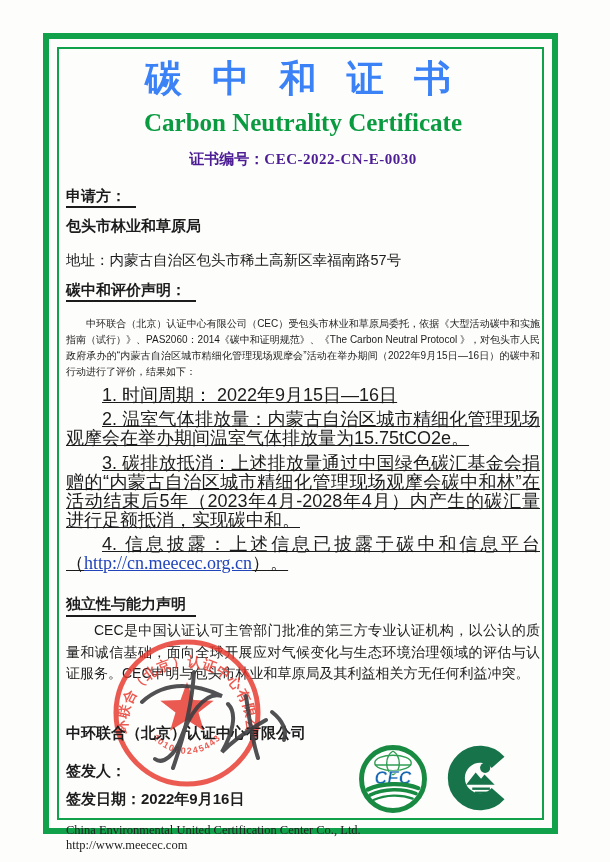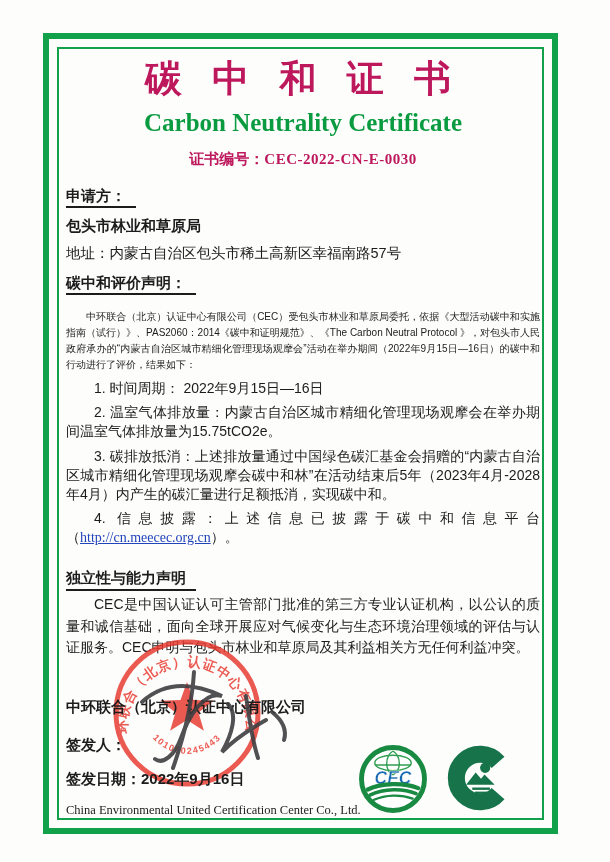--- a/index.html
+++ b/index.html
@@ -14,52 +14,52 @@
     border:6px solid #12a14b;
   }
   .border-inner {
     position:absolute; left:57px; top:47px; width:487px; height:773px;
     border:2px solid #12a14b;
   }
   .content {
     position:absolute; left:66px; top:56px; width:474px;
   }
   .title {
-    text-align:center; color:#be185d; font-weight:bold;
+    text-align:center; color:#3b82f6; font-weight:bold;
     font-size:37px; line-height:46px; letter-spacing:10px;
   }
   .subtitle {
     text-align:center; color:#0a9b40; font-weight:bold;
     font-family:"Liberation Serif", serif;
     font-size:25px; line-height:30px; margin-top:6px;
   }
   .certno {
     text-align:center; font-weight:bold; font-size:15px; line-height:20px;
-    margin-top:11px; color:#be185d;
+    margin-top:11px; color:#4c1d95;
   }
   .certno .num { font-family:"Liberation Serif", serif; letter-spacing:0.5px; }
   .h-underline {
     display:inline-block; font-weight:bold; font-size:15px;
     border-bottom:2px solid #1c1c1c; padding:0 10px 0 0;text-align:center;
   }
   .blk-applicant-heading { margin-top:17px; line-height:20px; }
   .applicant-name { margin-top:7px; font-weight:bold; font-size:15px; line-height:22px; }
-  .applicant-address { margin-top:5px; font-size:14.5px; line-height:22px; }
+  .applicant-address { margin-top:12px; font-size:14.5px; line-height:22px; }
   .blk-statement-heading { margin-top:9px; line-height:20px; }
   .para {
     margin-top:14px; font-size:10px; line-height:16px;
     text-align:justify; text-indent:2em; color:#1c1c1c;
   }
-  .item { margin-top:5.5px; font-size:14px; line-height:19px; text-align:justify; text-indent:2em; }
+  .item { margin-top:5.5px; font-size:18px; line-height:19px; text-align:justify; text-indent:2em;text-decoration:underline; }
   .item a { color:#2244bb; text-decoration:underline; font-family:"Liberation Serif", serif; }
   .blk-indep-heading { margin-top:20px; line-height:22px; }
   .indep-para { margin-top:3px; font-size:14px; line-height:21.5px; }
   .issuer { margin-top:37px; font-weight:bold; font-size:15px; line-height:22px; position:relative; z-index:3; }
   .signer { margin-top:16px; font-weight:bold; font-size:15px; line-height:22px; position:relative; z-index:3; }
-  .issue-date { margin-top:12px; font-weight:bold; font-size:15px; line-height:22px; position:relative; z-index:3; }
+  .issue-date { margin-top:6px; font-weight:bold; font-size:15px; line-height:22px; position:relative; z-index:3; }
   .issue-date .date-val { font-weight:bold; }
   .footer { margin-top:13px; font-family:"Liberation Serif", serif; font-size:12.5px; line-height:15.5px; color:#222; }
   .seal-wrap { position:absolute; left:110px; top:636px; width:154px; height:154px; z-index:2; pointer-events:none; }
   .sig-wrap { position:absolute; left:132px; top:658px; width:168px; height:118px; z-index:4; pointer-events:none; }
   .logo-cec { position:absolute; left:358px; top:744px; width:70px; height:70px; z-index:3; }
   .logo-c { position:absolute; left:443px; top:744px; width:68px; height:68px; z-index:3; }
 </style>
 </head>
 <body>
 
@@ -88,20 +88,21 @@
 
     <div class="blk-indep-heading"><span class="h-underline">独立性与能力声明</span></div>
     <div class="para indep-para">CEC是中国认证认可主管部门批准的第三方专业认证机构，以公认的质量和诚信基础，面向全球开展应对气候变化与生态环境治理领域的评估与认证服务。CEC申明与包头市林业和草原局及其利益相关方无任何利益冲突。</div>
 
     <div class="issuer">中环联合（北京）认证中心有限公司</div>
     <div class="signer">签发人：</div>
     <div class="issue-date"><span>签发日期：</span><span class="date-val">2022年9月16日</span></div>
 
     <div class="footer">
       <div>China Environmental United Certification Center Co., Ltd.</div>
+      <div>http://www.meecec.com</div>
     </div>
   </div>
 
   <div class="seal-wrap">
     <svg width="154" height="154" viewBox="0 0 154 154">
       <g opacity="0.82">
         <circle cx="77" cy="77" r="71" fill="none" stroke="#e8372c" stroke-width="5"></circle>
         <polygon fill="#e8372c" points="77,46 83.5,64.1 103.7,64.7 88.5,76.4 93.9,94.8 77,84 60.1,94.8 65.5,76.4 50.3,64.7 70.5,64.1"></polygon>
         <defs>
           <path id="arcTop" d="M 18,101 A 60,60 0 1 1 136,101" fill="none"></path>

